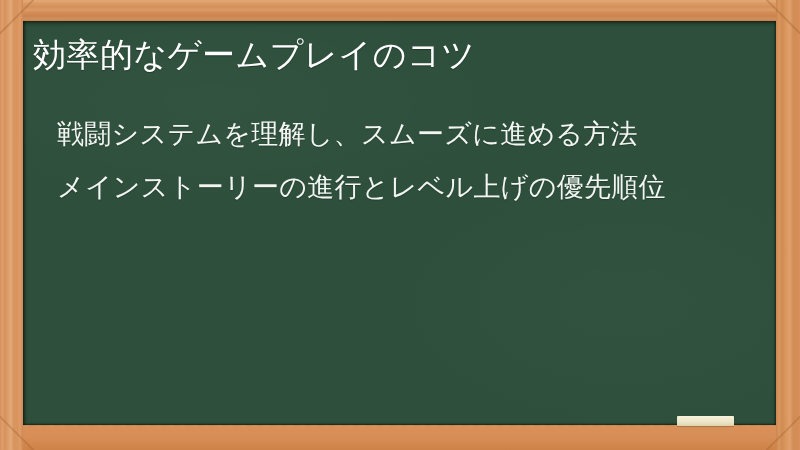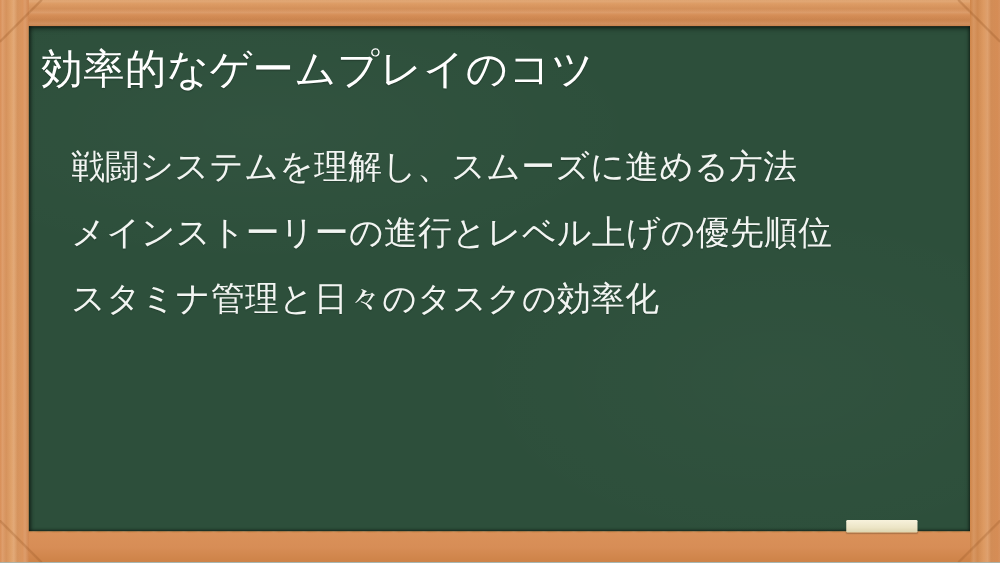--- a/index.html
+++ b/index.html
@@ -10,21 +10,21 @@
   }
   body {
     font-family: "DejaVu Sans", "Liberation Sans", sans-serif;
   }
 
   .slide {
     position: relative;
     width: 800px;
     height: 450px;
     overflow: hidden;
-    background: #0ea5e9;
+    background: #e5e5e5;
   }
 
   
   .frame {
     position: absolute;
     inset: 0;
     background:
       
       repeating-linear-gradient(
         90deg,
@@ -189,21 +189,20 @@
   </div>
 
   <div class="board">
     <div class="board-content">
 
       <div class="title">効率的なゲームプレイのコツ</div>
 
       <div class="bullets">
         <div class="bullet-line">戦闘システムを理解し、スムーズに進める方法</div>
         <div class="bullet-line">メインストーリーの進行とレベル上げの優先順位</div>
-        <div class="bullet-line">スタミナ管理と日々のタスクの効率化</div>
       </div>
 
     </div>
   </div>
 
   <div class="chalk"></div>
 
 </div>
 
 </body></html>

